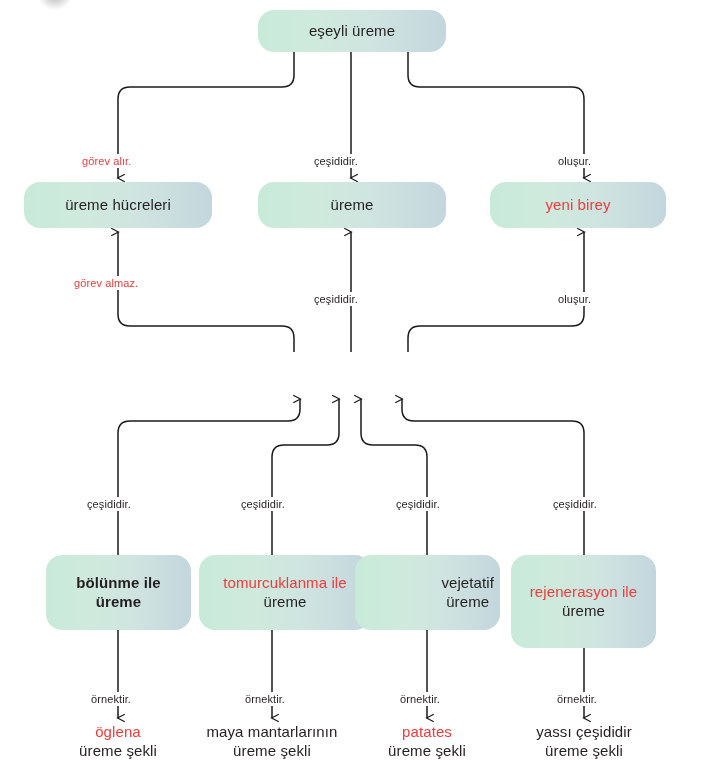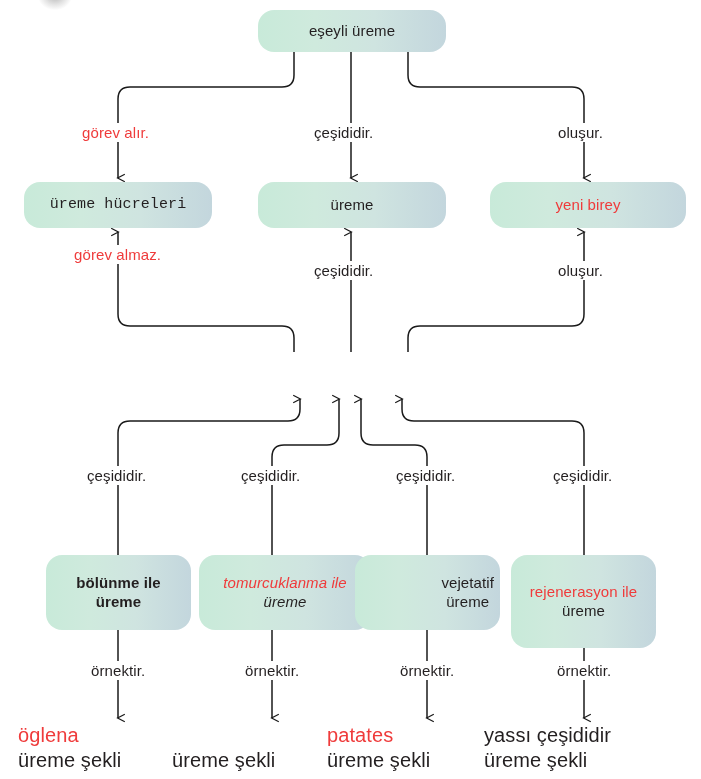--- a/index.html
+++ b/index.html
@@ -44,35 +44,36 @@
     line-height: 1.22;
     letter-spacing: 0.1px;
   }
   .node .txt { padding: 0 6px; }
   .red { color: #ef3b3b; }
   .blk { color: #231f20; }
 
   .edge-label {
     position: absolute;
     z-index: 3;
-    font-size: 15px;
+    font-size: 11px;
     color: #231f20;
     white-space: nowrap;
     background: #ffffff;
     padding: 1px 3px;
     letter-spacing: 0.1px;
+    margin-top: 31px;
   }
   .edge-label.red { color: #ef3b3b; }
 
   .leaf {
     position: absolute;
     z-index: 3;
-    font-size: 20px;
+    font-size: 15px;
     color: #231f20;
-    text-align: left;
+    text-align: center;
     line-height: 1.25;
     white-space: nowrap;
     letter-spacing: 0.1px;
   }
   .corner-mark {
     position: absolute;
     z-index: 4;
     left: 38px;
     top: -14px;
     width: 34px;
@@ -123,38 +124,38 @@
       <path d="M272,630 L272,718" marker-end="url(#arrowDown)"></path>
       <path d="M427,630 L427,718" marker-end="url(#arrowDown)"></path>
       <path d="M584,630 L584,718" marker-end="url(#arrowDown)"></path>
     </g>
   </svg>
 
   <div class="node" style="left:258px; top:10px; width:188px; height:42px;align-items:center;">
     <span class="txt blk">eşeyli üreme</span>
   </div>
 
-  <div class="node" style="left:24px; top:182px; width:188px; height:46px;font-family:Liberation Mono, monospace;">
+  <div class="node" style="left:24px; top:182px; width:188px; height:46px;">
     <span class="txt blk">üreme hücreleri</span>
   </div>
 
   <div class="node" style="left:258px; top:182px; width:188px; height:46px;">
     <span class="txt blk">üreme</span>
   </div>
 
-  <div class="node" style="left:490px; top:182px; width:196px; height:46px;">
+  <div class="node" style="left:490px; top:182px; width:176px; height:46px;">
     <span class="txt red">yeni birey</span>
   </div>
 
 
   <div class="node" style="left:46px; top:555px; width:145px; height:75px;font-weight:bold;">
     <span class="txt"><span class="blk">bölünme ile</span><br><span class="blk">üreme</span></span>
   </div>
 
-  <div class="node" style="left:199px; top:555px; width:172px; height:75px;font-style:italic;">
+  <div class="node" style="left:199px; top:555px; width:172px; height:75px;">
     <span class="txt"><span class="red">tomurcuklanma ile</span><br><span class="blk">üreme</span></span>
   </div>
 
   <div class="node" style="left:355px; top:555px; width:145px; height:75px;justify-content:flex-end;">
     <span class="txt"><span class="blk">vejetatif</span><br><span class="blk">üreme</span></span>
   </div>
 
   <div class="node" style="left:511px; top:555px; width:145px; height:93px;">
     <span class="txt"><span class="red">rejenerasyon ile</span><br><span class="blk">üreme</span></span>
   </div>
@@ -186,21 +187,21 @@
   <div class="edge-label" style="left:397px; top:661px;">örnektir.</div>
 
   <div class="edge-label" style="left:554px; top:661px;">örnektir.</div>
 
   <div class="leaf" style="left:18px; top:723px; width:200px;">
     <span class="red">öglena</span><br>
     <span class="blk">üreme şekli</span>
   </div>
 
   <div class="leaf" style="left:172px; top:723px; width:200px;">
-    <br>
+    <span class="blk">maya mantarlarının</span><br>
     <span class="blk">üreme şekli</span>
   </div>
 
   <div class="leaf" style="left:327px; top:723px; width:200px;">
     <span class="red">patates</span><br>
     <span class="blk">üreme şekli</span>
   </div>
 
   <div class="leaf" style="left:484px; top:723px; width:200px;">
     <span class="blk">yassı çeşididir</span><br>

